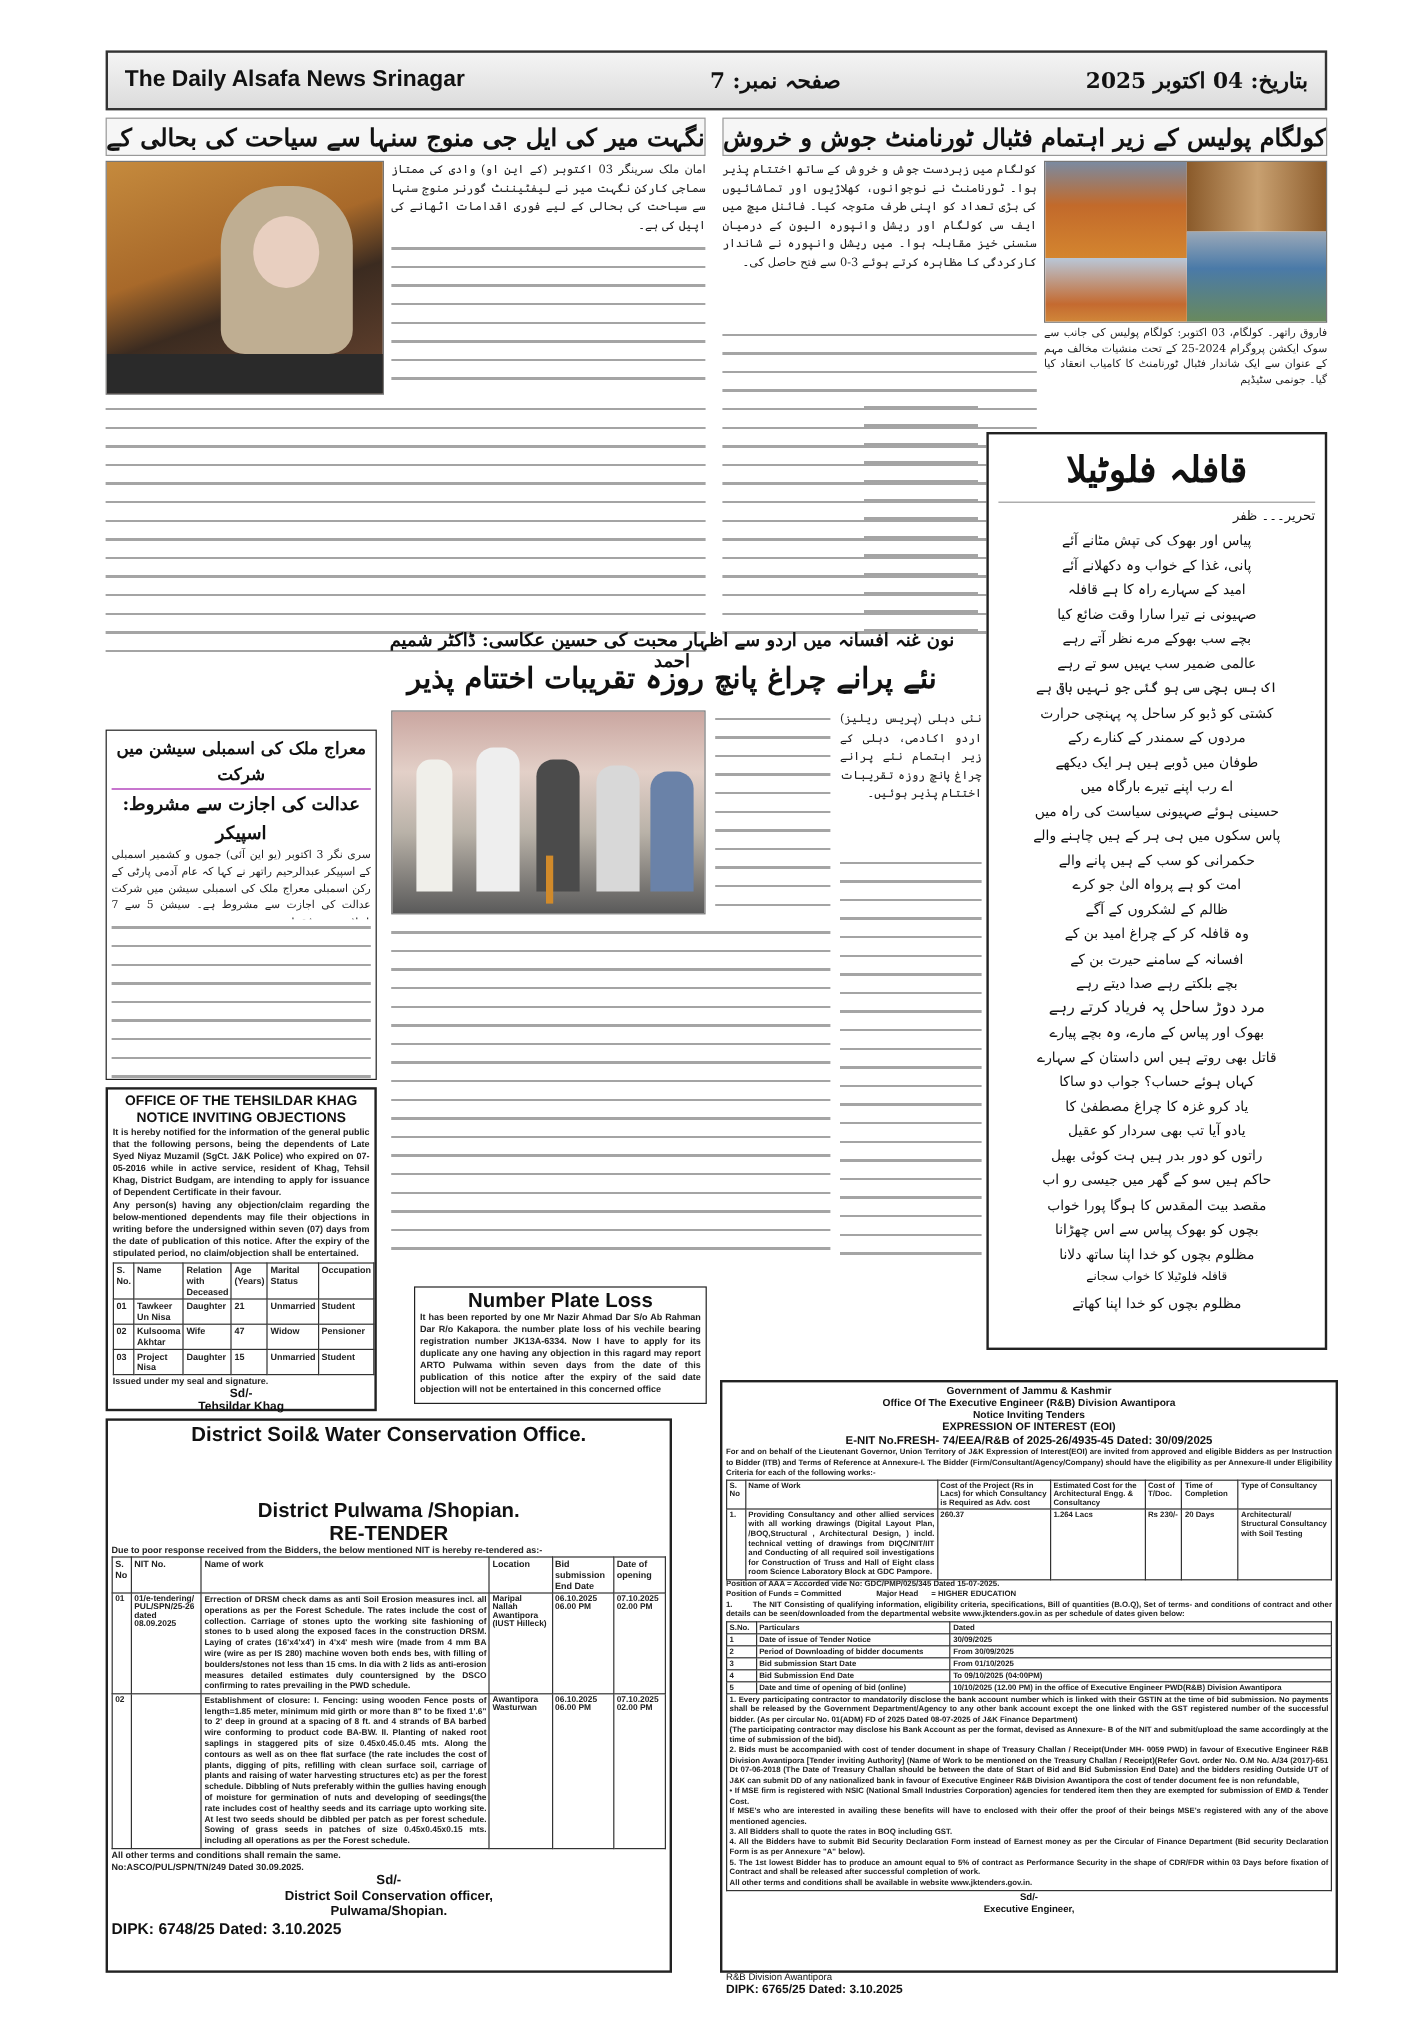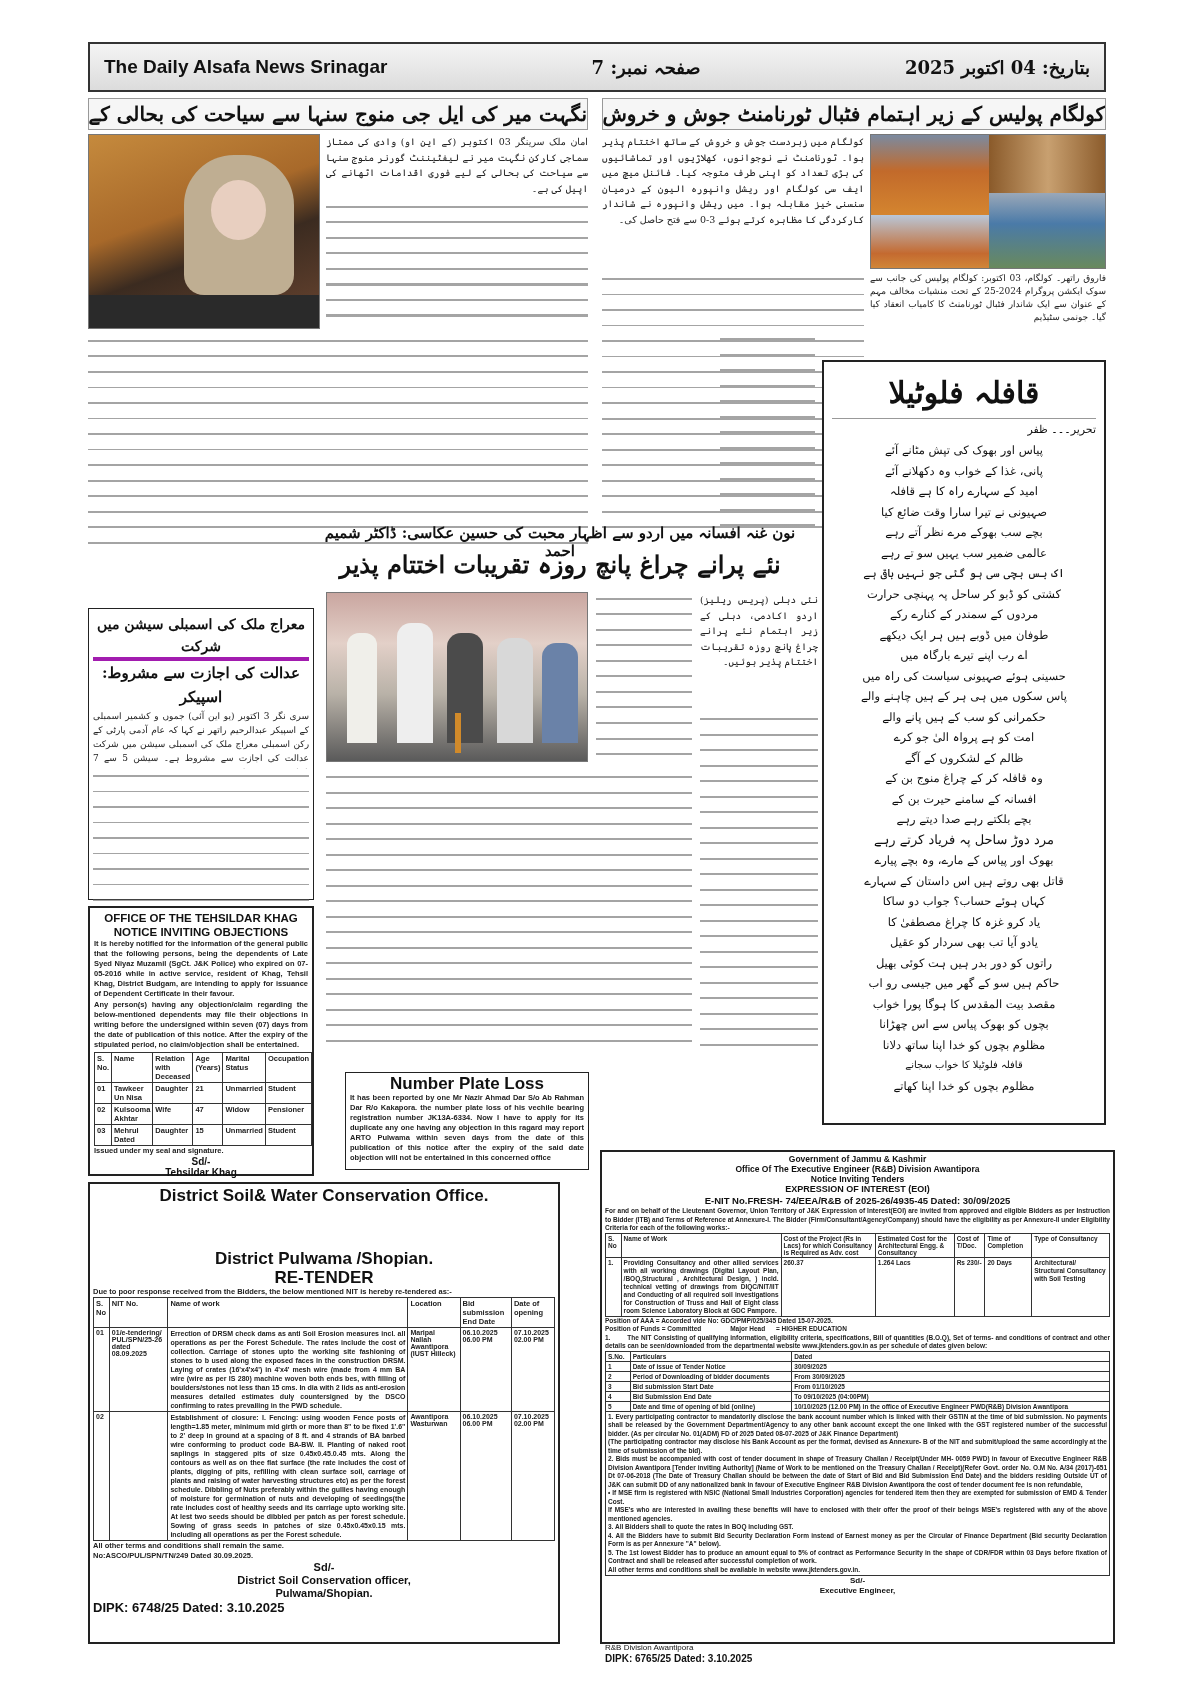--- a/index.html
+++ b/index.html
@@ -69,21 +69,21 @@
       <div class="poem-line" style="font-size: 11.5px; line-height: 20.5px;">اک بس بچی سی ہو گئی جو نہیں باقی ہے</div>
       <div class="poem-line" style="font-size: 11.5px; line-height: 20.5px;">کشتی کو ڈبو کر ساحل پہ پہنچی حرارت</div>
       <div class="poem-line" style="font-size: 11.5px; line-height: 20.5px;">مردوں کے سمندر کے کنارے رکے</div>
       <div class="poem-line" style="font-size: 11.5px; line-height: 20.5px;">طوفان میں ڈوبے ہیں ہر ایک دیکھے</div>
       <div class="poem-line" style="font-size: 11.5px; line-height: 20.5px;">اے رب اپنے تیرے بارگاہ میں</div>
       <div class="poem-line" style="font-size: 11.5px; line-height: 20.5px;">حسینی ہوئے صہیونی سیاست کی راہ میں</div>
       <div class="poem-line" style="font-size: 11.5px; line-height: 20.5px;">پاس سکوں میں ہی ہر کے ہیں چاہنے والے</div>
       <div class="poem-line" style="font-size: 11.5px; line-height: 20.5px;">حکمرانی کو سب کے ہیں پانے والے</div>
       <div class="poem-line" style="font-size: 11.5px; line-height: 20.5px;">امت کو ہے پرواہ الیٰ جو کرے</div>
       <div class="poem-line" style="font-size: 11.5px; line-height: 20.5px;">ظالم کے لشکروں کے آگے</div>
-      <div class="poem-line" style="font-size: 11.5px; line-height: 20.5px;">وہ قافلہ کر کے چراغ منوج بن کے</div>
+      <div class="poem-line" style="font-size: 11.5px; line-height: 20.5px;">وہ قافلہ کر کے چراغ امید بن کے</div>
       <div class="poem-line" style="font-size: 11.5px; line-height: 20.5px;">افسانہ کے سامنے حیرت بن کے</div>
       <div class="poem-line" style="font-size: 11.5px; line-height: 20.5px;">بچے بلکتے رہے صدا دیتے رہے</div>
       <div class="poem-line" style="font-size: 13px; line-height: 20.5px;">مرد دوڑ ساحل پہ فریاد کرتے رہے</div>
       <div class="poem-line" style="font-size: 11.5px; line-height: 20.5px;">بھوک اور پیاس کے مارے، وہ بچے پیارے</div>
       <div class="poem-line" style="font-size: 11.5px; line-height: 20.5px;">قاتل بھی روتے ہیں اس داستان کے سہارے</div>
       <div class="poem-line" style="font-size: 11.5px; line-height: 20.5px;">کہاں ہوئے حساب؟ جواب دو ساکا</div>
       <div class="poem-line" style="font-size: 11.5px; line-height: 20.5px;">یاد کرو غزہ کا چراغ مصطفیٰ کا</div>
       <div class="poem-line" style="font-size: 11.5px; line-height: 20.5px;">یادو آیا تب بھی سردار کو عقیل</div>
       <div class="poem-line" style="font-size: 11.5px; line-height: 20.5px;">راتوں کو دور بدر ہیں ہت کوئی بھیل</div>
       <div class="poem-line" style="font-size: 11.5px; line-height: 20.5px;">حاکم ہیں سو کے گھر میں جیسی رو اب</div>
@@ -104,21 +104,21 @@
   <div style="position:absolute;left:170px;top:45px;width:36px;height:105px;background:#d8d8d8;border-radius:14px 14px 0 0;"></div>
   <div style="position:absolute;left:215px;top:50px;width:36px;height:100px;background:#6a82a8;border-radius:14px 14px 0 0;"></div>
   <div style="position:absolute;left:128px;top:120px;width:6px;height:40px;background:#d18a2a;"></div>
 </div>
 <div class="abs lines" style="left:596px;top:592px;width:96px;height:170px;"></div>
 <div class="abs col-text urdu" style="left:700px;top:592px;width:118px;height:120px;">نئی دہلی (پریس ریلیز) اردو اکادمی، دہلی کے زیر اہتمام نئے پرانے چراغ پانچ روزہ تقریبات اختتام پذیر ہوئیں۔</div>
 <div class="abs lines" style="left:700px;top:712px;width:118px;height:345px;"></div>
 <div class="abs lines" style="left:326px;top:770px;width:366px;height:285px;"></div>
 
 <div class="abs box" style="left:88px;top:608px;width:226px;height:292px;padding:4px;border-width:1px;">
-  <div class="urdu" style="text-align:center;font-size:14px;font-weight:bold;line-height:22px;border-bottom:4px solid #a21caf;">معراج ملک کی اسمبلی سیشن میں شرکت</div>
+  <div class="urdu" style="text-align:center;font-size:14px;font-weight:bold;line-height:22px;border-bottom:1px solid #a21caf;">معراج ملک کی اسمبلی سیشن میں شرکت</div>
   <div class="urdu" style="text-align:center;font-size:15px;font-weight:bold;line-height:24px;">عدالت کی اجازت سے مشروط: اسپیکر</div>
   <div class="col-text urdu" style="font-size:9px;line-height:14px;height:60px;">سری نگر 3 اکتوبر (یو این آئی) جموں و کشمیر اسمبلی کے اسپیکر عبدالرحیم راتھر نے کہا کہ عام آدمی پارٹی کے رکن اسمبلی معراج ملک کی اسمبلی سیشن میں شرکت عدالت کی اجازت سے مشروط ہے۔ سیشن 5 سے 7 اجلاس پر مشتمل ہے۔</div>
   <div class="lines" style="height:170px;"></div>
 </div>
 
 <div class="abs box" style="left:88px;top:906px;width:226px;height:270px;padding:3px 4px;">
   <div class="en" style="text-align:center;font-weight:bold;font-size:11.5px;line-height:14px;">OFFICE OF THE TEHSILDAR KHAG</div>
   <div class="en" style="text-align:center;font-weight:bold;font-size:11.5px;line-height:14px;">NOTICE INVITING OBJECTIONS</div>
   <div class="small">It is hereby notified for the information of the general public that the following persons, being the dependents of Late Syed Niyaz Muzamil (SgCt. J&amp;K Police) who expired on 07-05-2016 while in active service, resident of Khag, Tehsil Khag, District Budgam, are intending to apply for issuance of Dependent Certificate in their favour.</div>
   <div class="small" style="margin-top:1px;">Any person(s) having any objection/claim regarding the below-mentioned dependents may file their objections in writing before the undersigned within seven (07) days from the date of publication of this notice. After the expiry of the stipulated period, no claim/objection shall be entertained.</div>
@@ -145,21 +145,21 @@
         <tr>
           <td>02</td>
           <td>Kulsooma Akhtar</td>
           <td>Wife</td>
           <td>47</td>
           <td>Widow</td>
           <td>Pensioner</td>
         </tr>
         <tr>
           <td>03</td>
-          <td>Mehrul Dated</td>
+          <td>Project Nisa</td>
           <td>Daughter</td>
           <td>15</td>
           <td>Unmarried</td>
           <td>Student</td>
         </tr>
       </tbody>
   </table>
   <div class="small">Issued under my seal and signature.</div>
   <div class="en" style="text-align:center;font-weight:bold;font-size:10px;">Sd/-</div>
   <div class="en" style="text-align:center;font-weight:bold;font-size:10px;">Tehsildar Khag</div>

